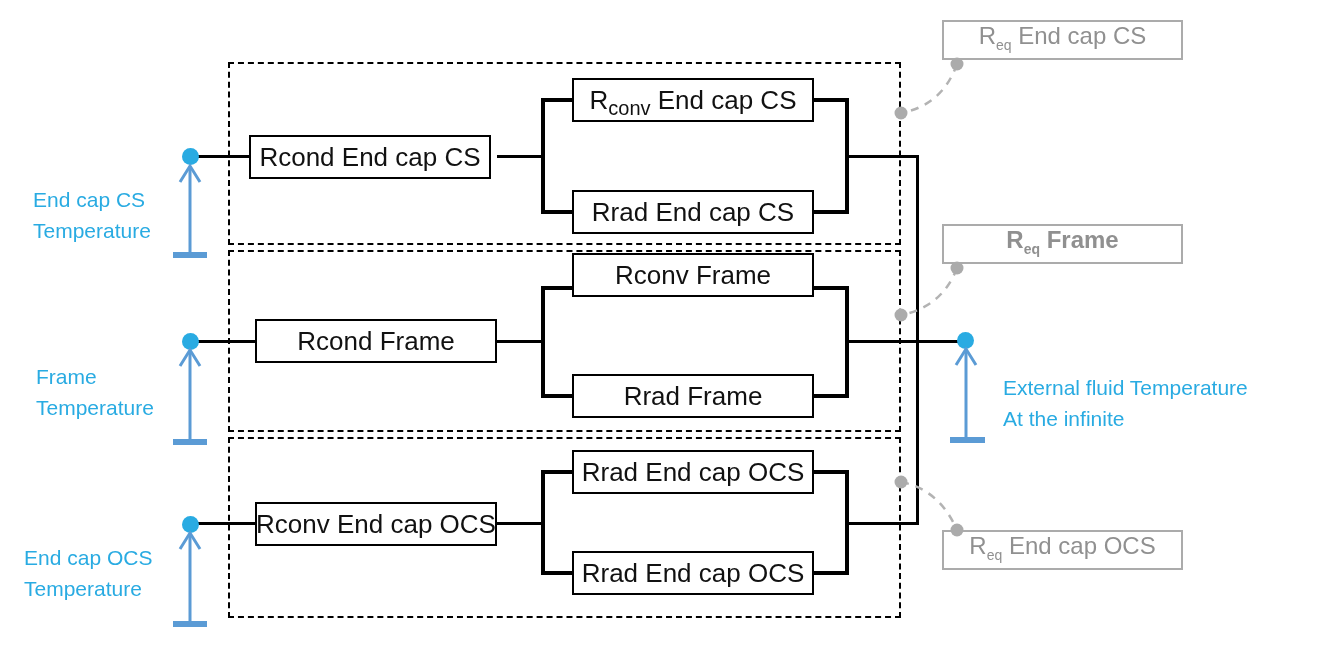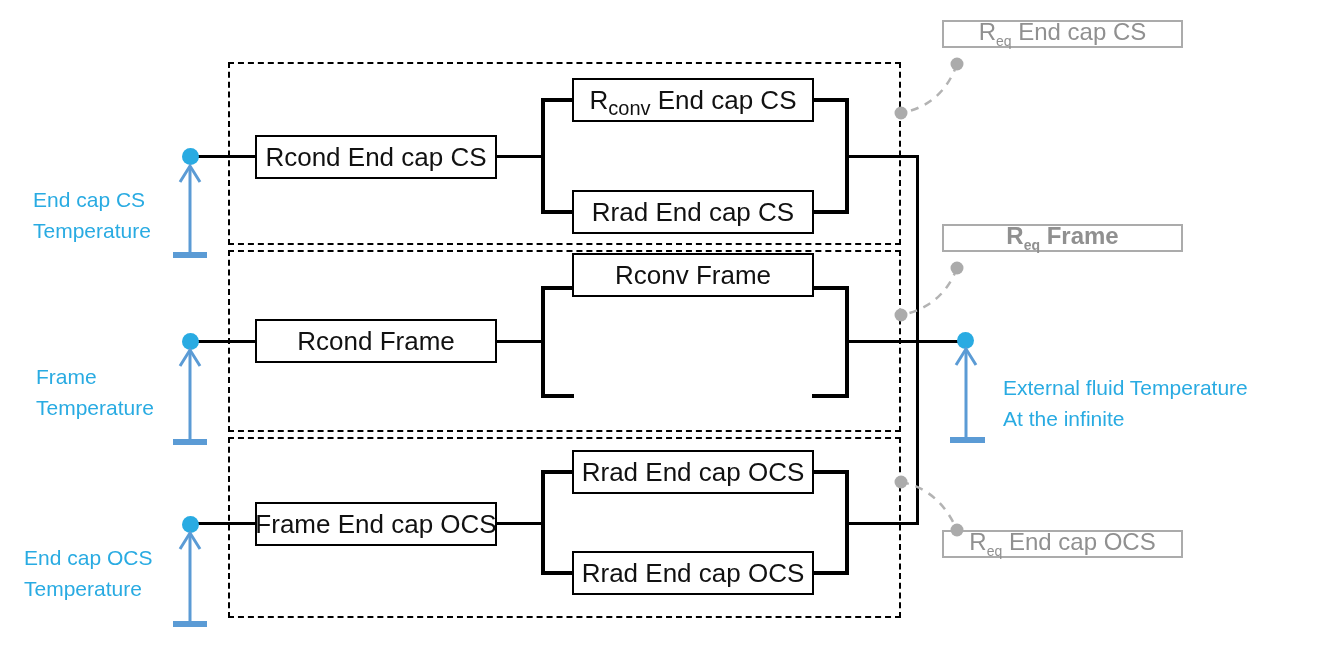--- a/index.html
+++ b/index.html
@@ -17,23 +17,23 @@
     font-family:"Liberation Sans", sans-serif;overflow:hidden;
   }
   .dashbox{position:absolute;border:2px dashed var(--line-black);box-sizing:border-box;}
   .rbox{
     position:absolute;width:242px;height:44px;background:#ffffff;
     border:2px solid var(--line-black);box-sizing:border-box;
     display:flex;align-items:center;justify-content:center;
     font-size:26px;color:#111111;
   }
   .gbox{
-    position:absolute;width:241px;height:28px;background:#ffffff;
+    position:absolute;width:241px;height:40px;background:#ffffff;
     border:2px solid var(--gray-border);box-sizing:border-box;
-    display:flex;align-items:flex-end;justify-content:center;
+    display:flex;align-items:flex-start;justify-content:center;
     font-size:24px;color:var(--gray-text);
   }
   .lbl{white-space:pre;}
   .rbox sub{font-size:20px;line-height:0;}
   .gbox sub{font-size:14px;line-height:0;}
   .wire{position:absolute;background:var(--line-black);}
   .dot{position:absolute;width:17px;height:17px;border-radius:50%;background:var(--accent-cyan);}
   .tlabel{
     position:absolute;color:var(--accent-cyan);font-size:21px;line-height:31px;
     white-space:nowrap;font-weight:500;
@@ -75,39 +75,42 @@
   <div class="wire" style="left:541px;top:470px;width:4px;height:105px;"></div>
   <div class="wire" style="left:541px;top:470px;width:33px;height:4px;"></div>
   <div class="wire" style="left:541px;top:571px;width:33px;height:4px;"></div>
   <div class="wire" style="left:812px;top:470px;width:37px;height:4px;"></div>
   <div class="wire" style="left:812px;top:571px;width:37px;height:4px;"></div>
   <div class="wire" style="left:845px;top:470px;width:4px;height:105px;"></div>
   <div class="wire" style="left:847px;top:522px;width:71px;height:3px;"></div>
 
   <div class="wire" style="left:916px;top:155px;width:3px;height:370px;"></div>
 
-  <div class="rbox" style="left:255px;top:135px;text-align:center;">
+  <div class="rbox" style="left:249px;top:135px;text-align:center;">
     <span class="lbl"><span>Rcond End cap CS</span><sub></sub><span></span></span>
   </div>
   <div class="rbox" style="left:572px;top:78px;">
     <span class="lbl"><span>R</span><sub>conv</sub><span> End cap CS</span></span>
   </div>
   <div class="rbox" style="left:572px;top:190px;">
     <span class="lbl"><span>Rrad End cap CS</span><sub></sub><span></span></span>
   </div>
 
   <div class="rbox" style="left:255px;top:319px;">
     <span class="lbl"><span>Rcond Frame</span><sub></sub><span></span></span>
   </div>
   <div class="rbox" style="left:572px;top:253px;">
     <span class="lbl"><span>Rconv Frame</span><sub></sub><span></span></span>
   </div>
+  <div class="rbox" style="left:572px;top:374px;">
+    <span class="lbl"><span>Rrad Frame</span><sub></sub><span></span></span>
+  </div>
 
   <div class="rbox" style="left:255px;top:502px;">
-    <span class="lbl"><span>Frame End cap OCS</span><sub></sub><span></span></span>
+    <span class="lbl"><span>Rconv End cap OCS</span><sub></sub><span></span></span>
   </div>
   <div class="rbox" style="left:572px;top:450px;">
     <span class="lbl"><span>Rrad End cap OCS</span><sub></sub><span></span></span>
   </div>
   <div class="rbox" style="left:572px;top:551px;">
     <span class="lbl"><span>Rrad End cap OCS</span><sub></sub><span></span></span>
   </div>
 
   <div class="gbox" style="left:942px;top:20px;">
     <span class="lbl"><span>R</span><sub>eq</sub><span> End cap CS</span></span>

